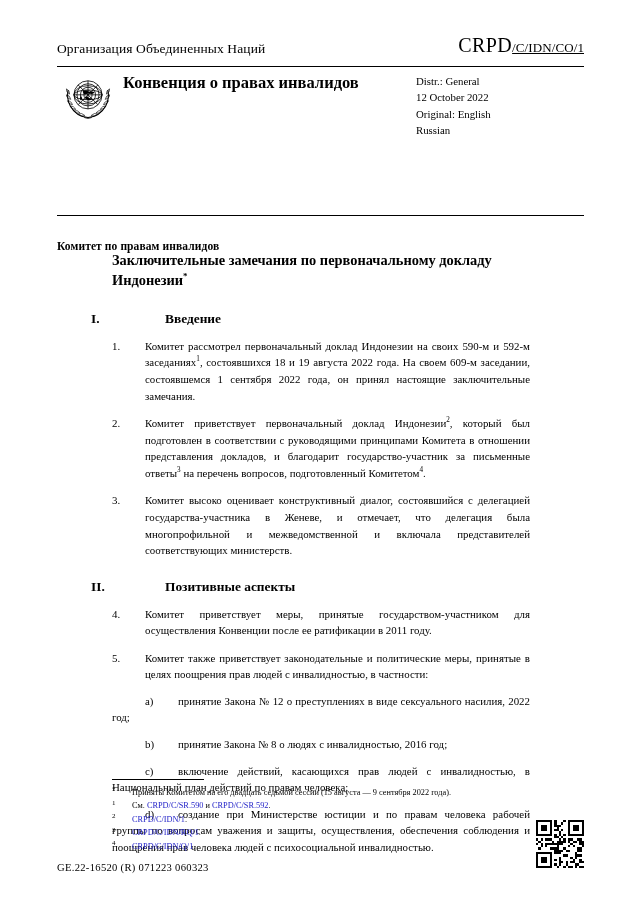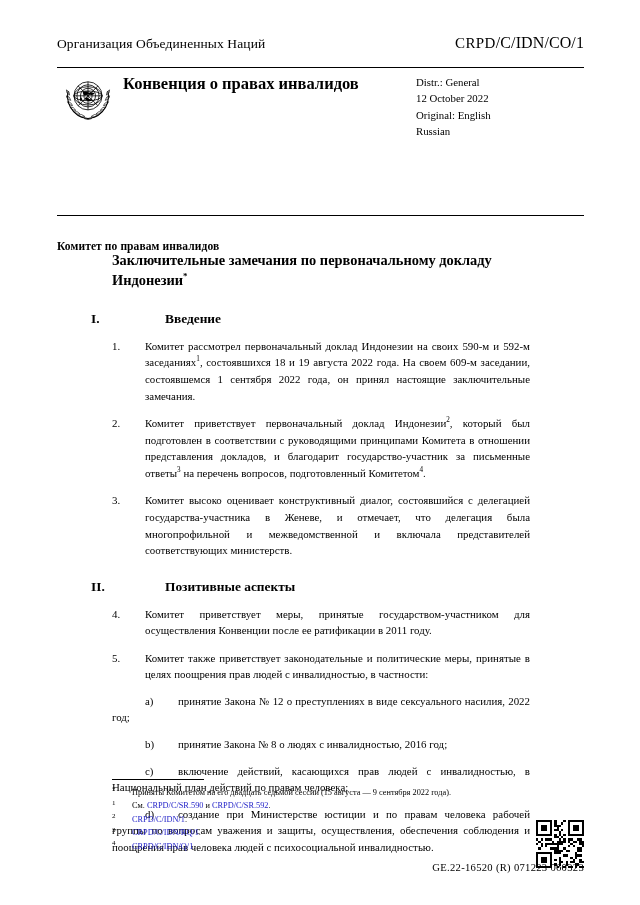--- a/index.html
+++ b/index.html
@@ -29,42 +29,43 @@
   .masthead {
     position: absolute;
     left: 57px;
     top: 34px;
     width: 527px;
   }
   .masthead-top {
     display: flex;
     align-items: flex-end;
     justify-content: space-between;
-    padding-bottom: 14px;
+    padding-bottom: 8px;
   }
   .org-name {
     font-family: "Liberation Serif", "DejaVu Serif", serif;
     font-size: 13.5px;
     letter-spacing: 0.1px;
     line-height: 1.1;
     white-space: nowrap;
   }
   .doc-symbol {
     white-space: nowrap;
     text-align: right;
     font-family: "Liberation Serif", "DejaVu Serif", serif;
   }
   .doc-symbol .sym-main {
-    font-size: 15px;
+    font-size: 20px;
     letter-spacing: 0.4px;
     font-family: Liberation Serif, serif;
   }
   .doc-symbol .sym-sub {
-    font-size: 16px;
+    font-size: 13px;
     letter-spacing: 0.1px;
+    text-decoration: underline;
   }
   .rule-thick {
     border-top: 1.6px solid #000;
     width: 100%;
     margin-top: 1px;
   }
 
   .masthead-body {
     display: flex;
     align-items: flex-start;
@@ -229,21 +230,20 @@
 
   
   .footer {
     position: absolute;
     left: 57px;
     top: 862px;
     width: 527px;
     display: flex;
     align-items: flex-end;
     justify-content: space-between;
-    flex-direction: column;
   }
   .footer-left {
     font-size: 10.6px;
     letter-spacing: 0.3px;
     white-space: nowrap;
     padding-bottom: 4px;
   }
   .footer-right {
     display: flex;
     align-items: flex-end;

